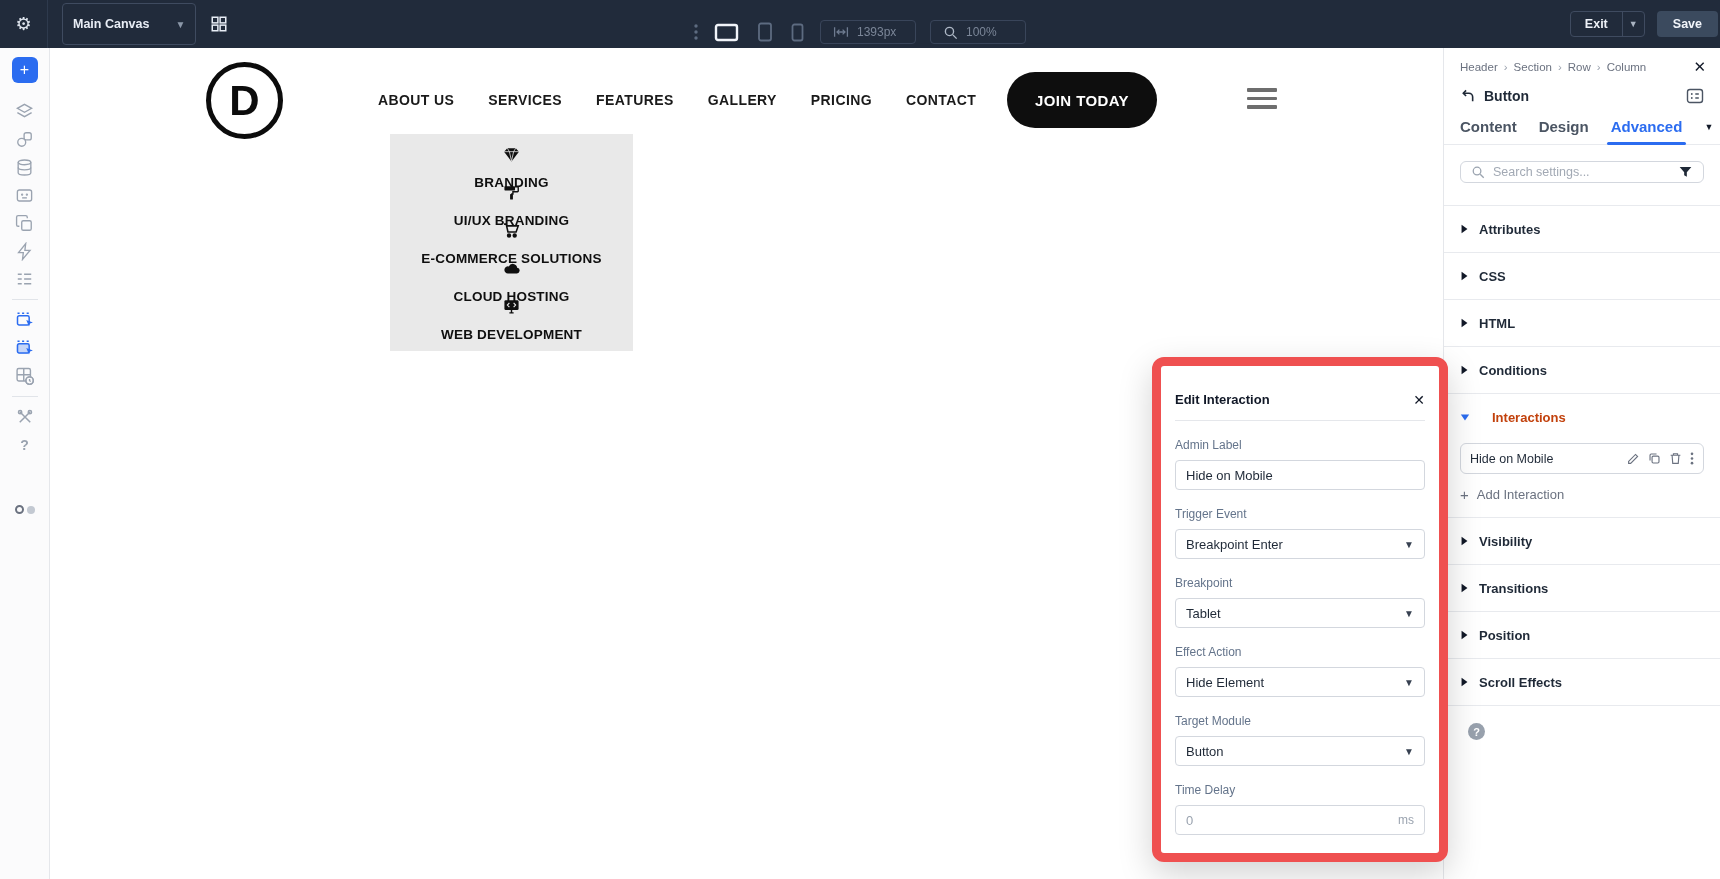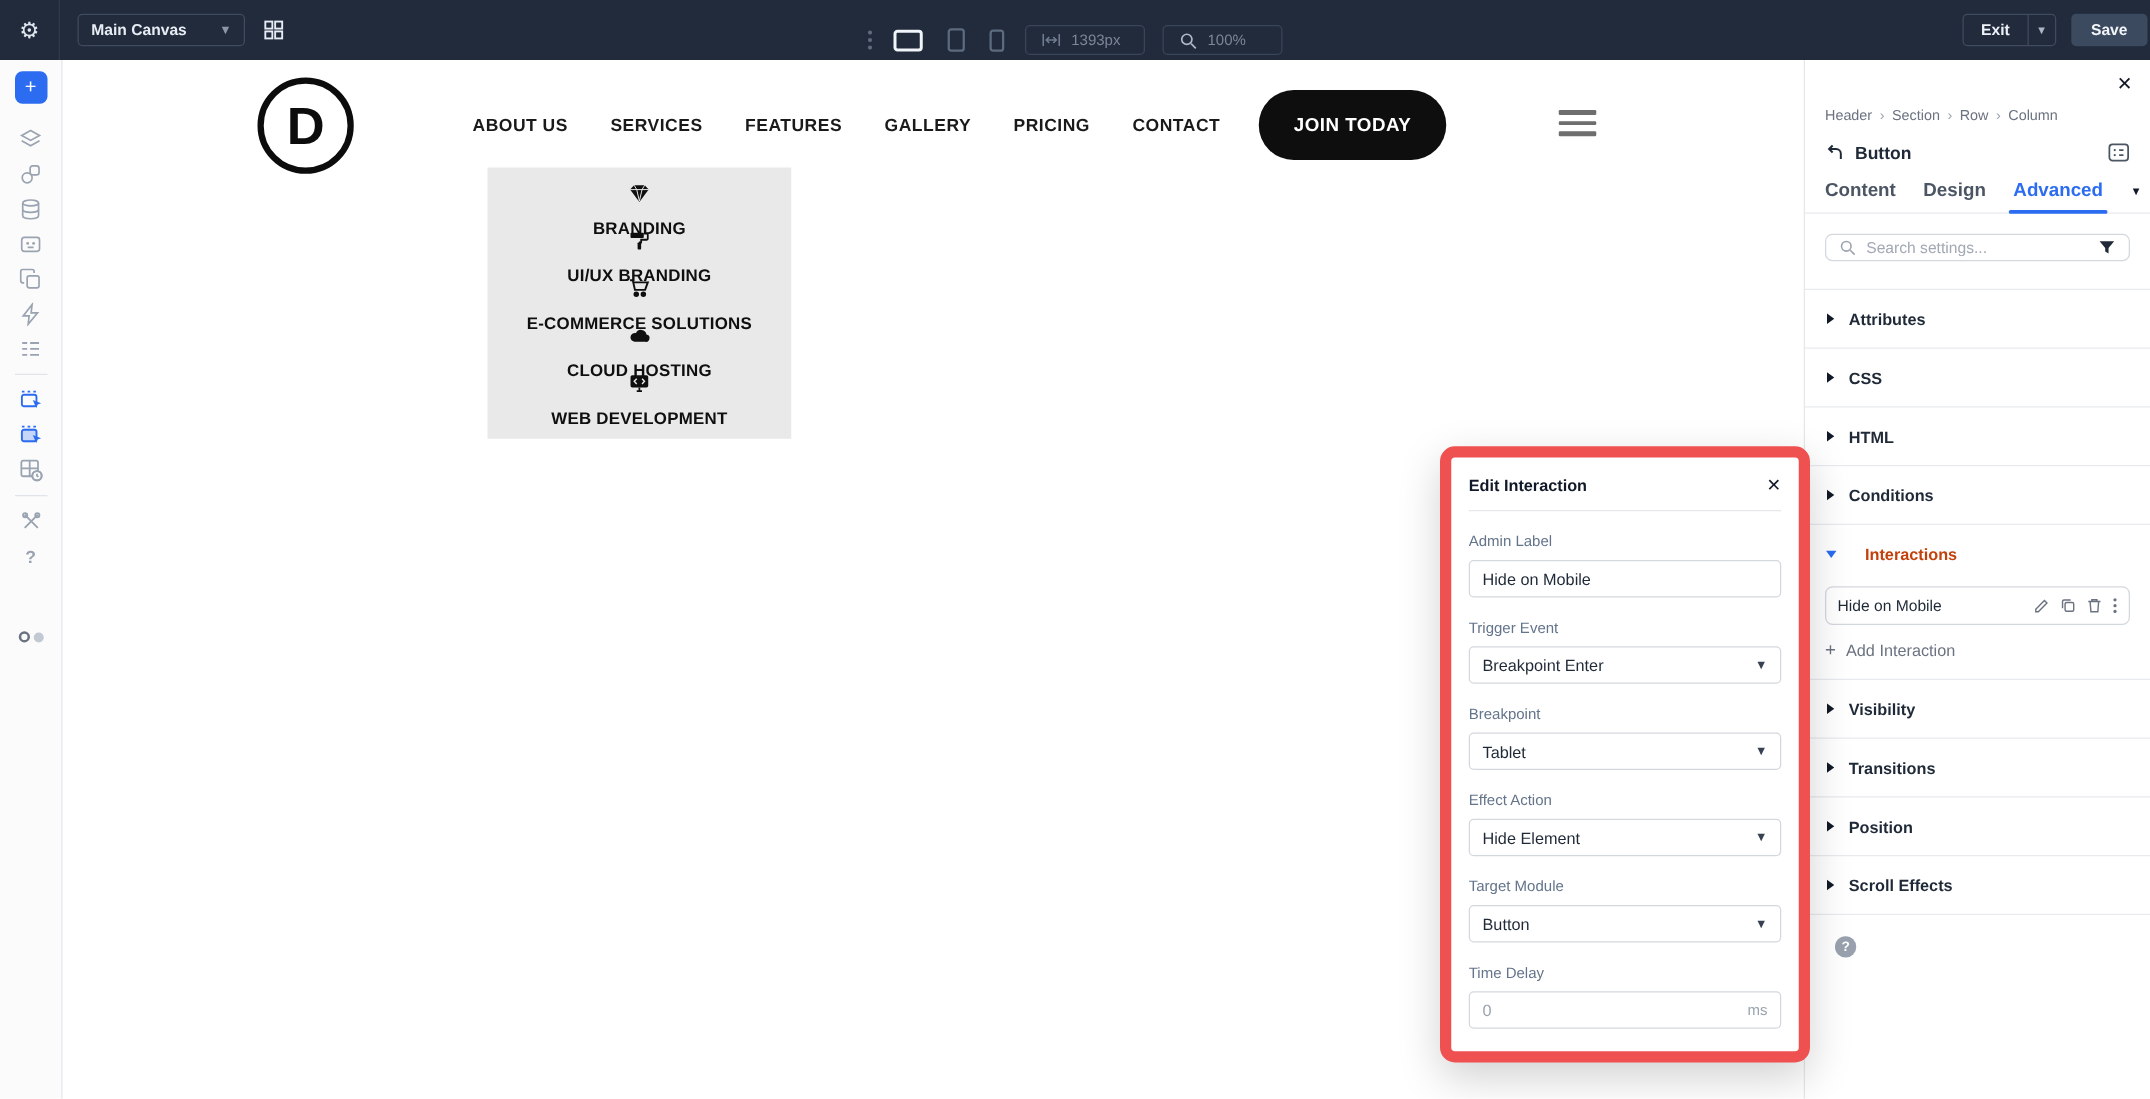--- a/index.html
+++ b/index.html
@@ -7,21 +7,21 @@
     font-family:"Liberation Sans","DejaVu Sans",sans-serif; }
   body { position:relative; }
   svg { display:block; }
 
   
   .topbar { position:absolute; left:0; top:0; width:1720px; height:48px;
     background:#212b3b; display:flex; align-items:center; z-index:30; }
   .tb-left { display:flex; align-items:center; height:100%; }
   .gear-btn { width:48px; height:100%; display:flex; align-items:center; justify-content:center;
     color:#dfe5ee; font-size:18px; border-right:1px solid #2e3a4d; cursor:pointer; }
-  .canvas-select { margin-left:14px; height:26px; display:flex; align-items:center; gap:26px;
+  .canvas-select { margin-left:14px; height:42px; display:flex; align-items:center; gap:26px;
     border:1px solid #3f4b60; border-radius:4px; padding:0 10px; color:#e8edf5;
     font-size:12.5px; font-weight:600; cursor:pointer; }
   .canvas-select .chev { color:#8b97a8; font-size:10px; }
   .grid-btn { margin-left:14px; color:#e8edf5; cursor:pointer; }
 
   .tb-center { position:absolute; left:50%; top:0; transform:translateX(-50%); height:64px;
     display:flex; align-items:center; gap:14px; }
   .dots-v { color:#5d6b80; cursor:pointer; }
   .dev-btn { background:none; border:none; cursor:pointer; padding:2px; }
   .tb-box { height:24px; display:flex; align-items:center; gap:8px; border:1px solid #39455a;
@@ -63,21 +63,21 @@
   .hamburger i { display:block; width:30px; height:3.5px; background:#6e6e6e; margin-bottom:5px; border-radius:1px; }
   .menu-panel { position:absolute; left:340px; top:86px; width:243px; height:217px; background:#e9e9e9; padding-top:12px; }
   .menu-item { height:38px; display:flex; align-items:center; gap:12px; padding:0 22px; cursor:pointer;flex-direction:column; }
   .menu-item .mi { width:18px; color:#0f0f0f; }
   .menu-item span { font-size:13.5px; font-weight:600; letter-spacing:.2px; color:#0f0f0f; }
 
   
   .panel { position:absolute; left:1443px; top:48px; width:277px; height:831px; background:#fff;
     border-left:1px solid #e5e7eb; z-index:10; }
   .crumbs { display:flex; align-items:center; gap:6px; padding:13px 16px 0 16px; }
-  .crumbs span { font-size:11.5px; color:#6b7280; cursor:pointer;margin-top:26px; }
+  .crumbs span { font-size:11.5px; color:#6b7280; cursor:pointer; }
   .crumbs .sep { color:#9ca3af; cursor:default; }
   .panel-close { position:absolute; right:14px; top:10px; background:none; border:none; font-size:15px;
     color:#111827; cursor:pointer; }
   .module-row { display:flex; align-items:center; gap:9px; padding:14px 16px 0 16px; }
   .module-row .title { font-size:14px; font-weight:700; color:#1f2937; }
   .dock-btn { margin-left:auto; background:none; border:none; color:#4b5563; cursor:pointer; }
   .tabs { display:flex; align-items:center; gap:22px; padding:0 16px; height:36px; margin-top:4px;
     border-bottom:1px solid #e8eaee; position:relative; }
   .tab { font-size:15px; font-weight:600; color:#4b5563; cursor:pointer; position:relative;
     height:100%; display:flex; align-items:center; }
@@ -108,21 +108,21 @@
     border:none; color:#6b7280; font-size:13px; cursor:pointer; font-family:inherit; }
   .add-int .plus { font-size:15px; line-height:1; }
   .acc-bottom { border-top:1px solid #e8eaee; }
   .help-btn { margin:17px 0 0 24px; width:17px; height:17px; border-radius:50%; background:#98a1ad;
     color:#fff; font-size:11px; font-weight:700; border:none; cursor:pointer;
     display:flex; align-items:center; justify-content:center; }
 
   
   .modal { position:absolute; left:1152px; top:357px; width:296px; border:9px solid #ef5050;
     border-radius:12px; background:#fff; z-index:40; box-shadow:0 12px 34px rgba(0,0,0,.18); padding:14px 14px 18px 14px; }
-  .modal-head { display:flex; align-items:center; padding-bottom:12px; border-bottom:1px solid #e5e7eb; }
+  .modal-head { display:flex; align-items:flex-start; padding-bottom:12px; border-bottom:1px solid #e5e7eb;margin-top:12px; }
   .modal-head .mt { font-size:13px; font-weight:700; color:#111827; }
   .modal-close { margin-left:auto; background:none; border:none; font-size:14px; color:#111827; cursor:pointer; }
   .fgroup { margin-top:17px; }
   .fgroup label { display:block; font-size:12px; font-weight:500; color:#64748b; margin-bottom:8px; }
   .fctrl { height:30px; border:1px solid #d3d7de; border-radius:4px; display:flex; align-items:center;
     padding:0 10px; }
   .fctrl input { border:none; outline:none; width:100%; font-size:13px; color:#1f2937;
     font-family:inherit; background:transparent; }
   .fctrl input::placeholder { color:#9aa3af; }
   .fctrl .val { font-size:13px; color:#1f2937; }

